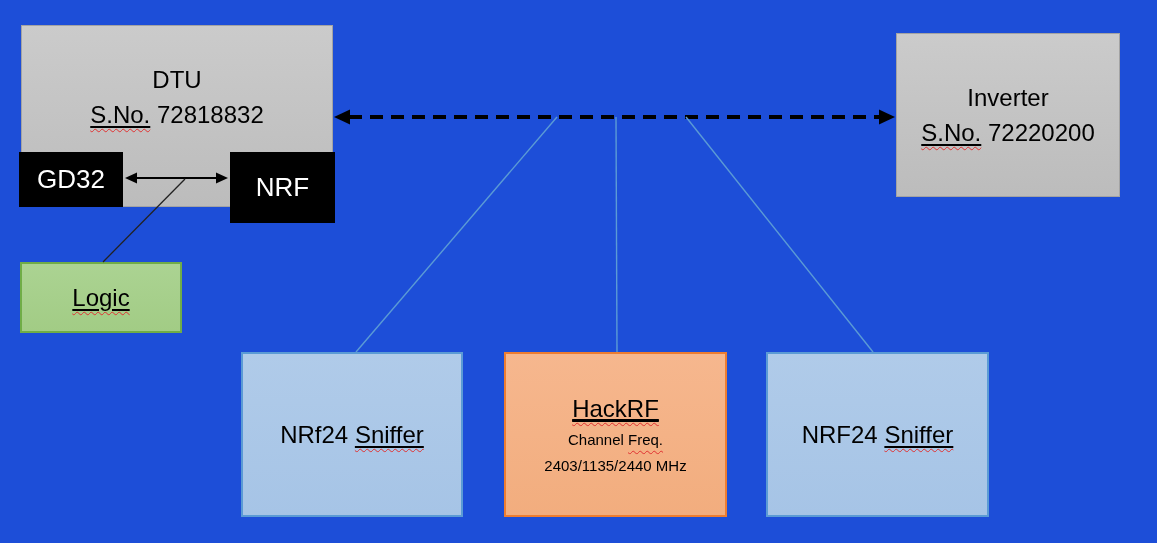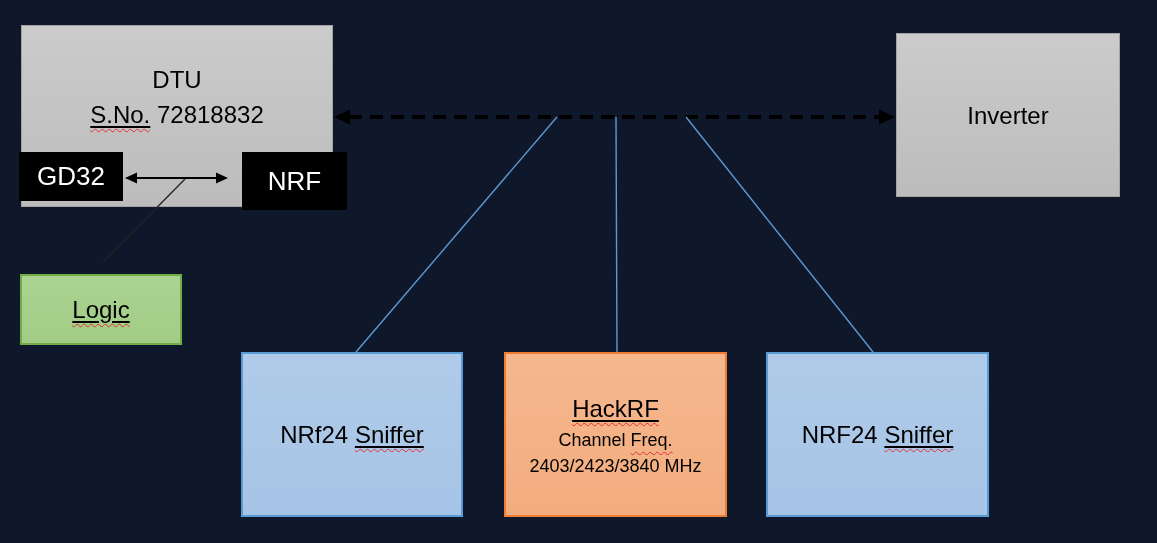--- a/index.html
+++ b/index.html
@@ -5,21 +5,21 @@
   * { margin: 0; padding: 0; box-sizing: border-box; }
   html, body { background: #ffffff; }
   body {
     font-family: "Liberation Sans", sans-serif;
     color: #000;
   }
   .canvas {
     position: relative;
     width: 1157px;
     height: 543px;
-    background: #0f172a;
+    background: #1d4ed8;
     overflow: hidden;
   }
   .node {
     position: absolute;
     display: flex;
     flex-direction: column;
     align-items: center;
     justify-content: center;
     text-align: center;
     font-size: 24px;
@@ -30,42 +30,41 @@
     border: 1.5px solid #a3a3a3;
   }
   .black-box {
     background: #000000;
     color: #ffffff;
     font-size: 26px;
   }
   .green-box {
     background: linear-gradient(180deg, #abd392 0%, #a2cc85 100%);
     border: 2px solid #70ad47;
-    margin-top: 12px;
   }
   .blue-box {
     background: linear-gradient(180deg, #b0cbe9 0%, #a6c4e6 100%);
     border: 2px solid #5b9bd5;
     line-height: 36px;
     gap: 46px;
   }
   .orange-box {
     background: linear-gradient(180deg, #f6b78e 0%, #f2ad7e 100%);
     border: 2px solid #ed7d31;
   }
   #dtu-box      { left: 21px;  top: 25px;  width: 312px; height: 182px; padding-bottom: 38px; }
-  #gd32-box     { left: 19px;  top: 152px; width: 104px; height: 49px; }
-  #nrf-box      { left: 242px; top: 152px; width: 105px; height: 58px; }
+  #gd32-box     { left: 19px;  top: 152px; width: 104px; height: 55px; }
+  #nrf-box      { left: 230px; top: 152px; width: 105px; height: 71px; }
   #logic-box    { left: 20px;  top: 262px; width: 162px; height: 71px; }
   #inverter-box { left: 896px; top: 33px;  width: 224px; height: 164px; }
   #sniffer-left-box  { left: 241px; top: 352px; width: 222px; height: 165px; }
   #hackrf-box        { left: 504px; top: 352px; width: 223px; height: 165px; }
   #sniffer-right-box { left: 766px; top: 352px; width: 223px; height: 165px; }
-  .hk-title { font-size: 24px; line-height: 36px; }
-  .hk-sub   { font-size: 18px; line-height: 26px; }
+  .hk-title { font-size: 24px; line-height: 36px; text-decoration: underline; }
+  .hk-sub   { font-size: 15px; line-height: 26px; }
   
   .u {
     text-decoration-line: underline;
     text-decoration-style: solid;
     text-decoration-color: #000;
     text-decoration-thickness: 1.8px;
     text-underline-offset: 3px;
   }
   
   .sq {
@@ -105,38 +104,42 @@
   </div>
 
   <div class="node green-box" id="logic-box">
     <div>
       <span class="u"><span class="sq">Logic</span></span>
     </div>
   </div>
 
   <div class="node gray-box" id="inverter-box">
     <div>Inverter</div>
+    <div>
+      <span class="u"><span class="sq">S.No.</span></span>
+      <span>72220200</span>
+    </div>
   </div>
 
   <div class="node blue-box" id="sniffer-left-box">
     <div>
       <span>NRf24</span>
       <span class="u"><span class="sq">Sniffer</span></span>
     </div>
   </div>
 
   <div class="node orange-box" id="hackrf-box">
     <div class="hk-title">
       <span class="u"><span class="sq">HackRF</span></span>
     </div>
     <div class="hk-sub">
       <span>Channel</span>
       <span class="sq">Freq.</span>
     </div>
-    <div class="hk-sub">2403/2423/3840 MHz</div>
+    <div class="hk-sub">2403/1135/2440 MHz</div>
   </div>
 
   <div class="node blue-box" id="sniffer-right-box">
     <div>
       <span>NRF24</span>
       <span class="u"><span class="sq">Sniffer</span></span>
     </div>
   </div>
 
   <svg class="connectors" viewBox="0 0 1157 543">

